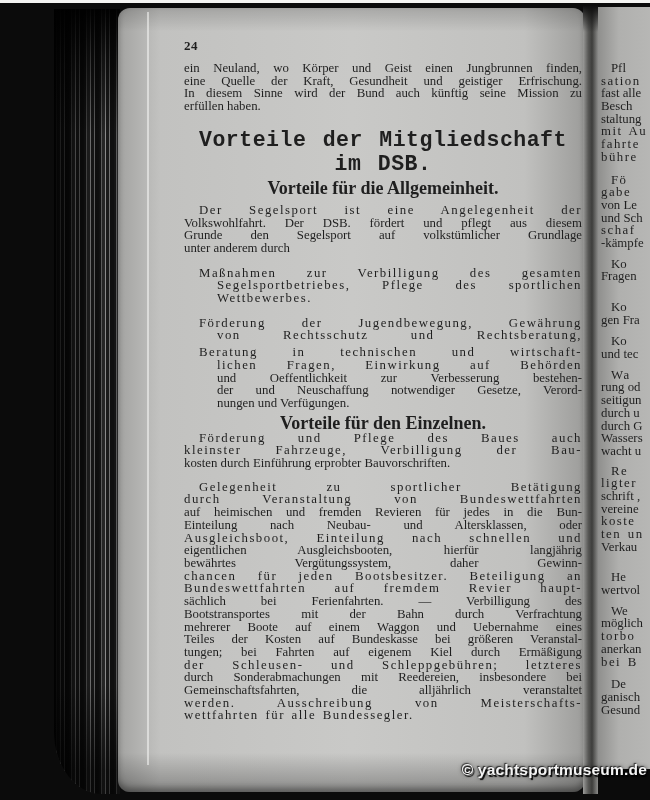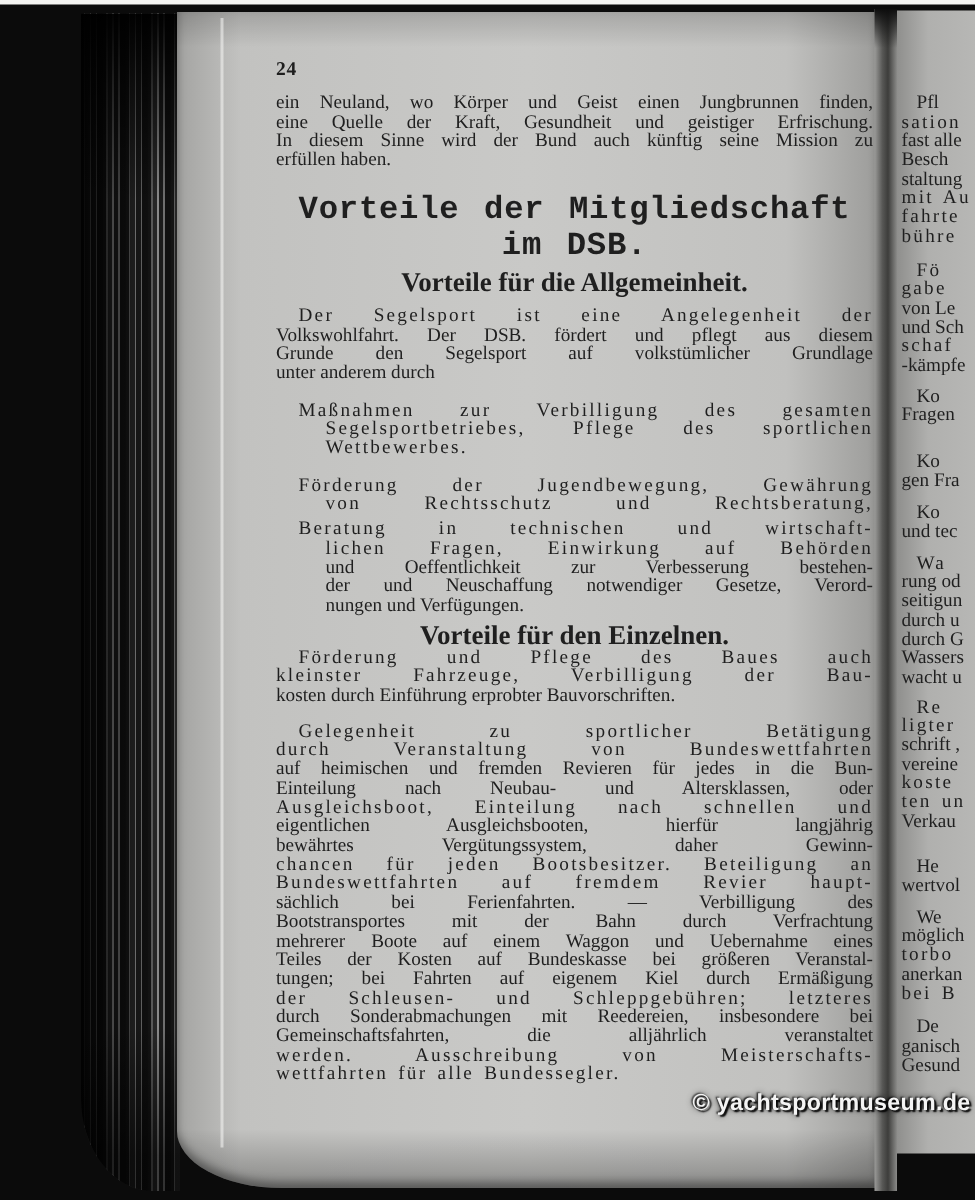--- a/index.html
+++ b/index.html
@@ -17,21 +17,21 @@
       rgba(0,0,0,0) 86%,rgba(0,0,0,.55) 97%);}
   .stack .shade-left{position:absolute;inset:0;background:
     linear-gradient(to right,rgba(0,0,0,.92) 0%,rgba(0,0,0,.45) 35%,rgba(0,0,0,0) 75%);}
 
   
   .page-left{position:absolute;left:118px;top:8px;width:467px;height:784px;
     border-bottom-left-radius:70px 38px;
     background:
       linear-gradient(to bottom,rgba(0,0,0,.16),rgba(0,0,0,0) 3%,rgba(0,0,0,0) 95%,rgba(0,0,0,.3) 100%),
       linear-gradient(to right,#a3a3a1 0%,#c2c2c0 9%,#c9c9c7 50%,#c1c1bf 87%,#9c9c9a 100%);
-    box-shadow:inset 0 -4px 6px rgba(0,0,0,.35);}
+    box-shadow:inset 0 -4px 6px rgba(0,0,0,.35);border-radius:12px;}
   .edge-highlight{position:absolute;left:29px;top:4px;width:2px;height:96%;
     background:rgba(248,248,246,.55);}
 
   .pagenum{position:absolute;left:66px;top:30px;font-size:13px;font-weight:bold;
     color:#1e1e1e;letter-spacing:.5px;}
 
   .body-text{position:absolute;left:66px;top:54px;width:398px;color:#1f1f1f;
     font-size:12.8px;line-height:12.7px;}
   .ln{min-height:12.7px;}
   .ln.j{text-align:justify;text-align-last:justify;}
@@ -53,21 +53,21 @@
     background:linear-gradient(to bottom,#0d0d0d,rgba(13,13,13,0));}
 
   
   .page-right{position:absolute;left:598px;top:7px;width:52px;height:762px;overflow:hidden;
     background:linear-gradient(to right,#8f8f8d 0%,#b0b0ae 40%,#b7b7b5 100%);}
   .rbody{position:absolute;left:3px;top:55px;width:80px;color:#1f1f1f;
     font-size:12.8px;line-height:12.4px;}
   .rbody .ln{white-space:pre;}
   .rbody .ln.ind{text-indent:10px;}
 
-  .watermark{position:absolute;right:3px;top:727px;
+  .watermark{position:absolute;right:3px;top:761px;
     font-family:"Liberation Sans", sans-serif;font-weight:bold;font-size:15.5px;
     color:#f4f4f4;letter-spacing:.2px;
     text-shadow:1.5px 1.5px 1px rgba(0,0,0,.95),-1px -1px 1px rgba(0,0,0,.7),0 0 4px rgba(0,0,0,.8);}
 </style>
 </head>
 <body>
 
 <div id="scene">
   <div class="top-strip"></div>
 

